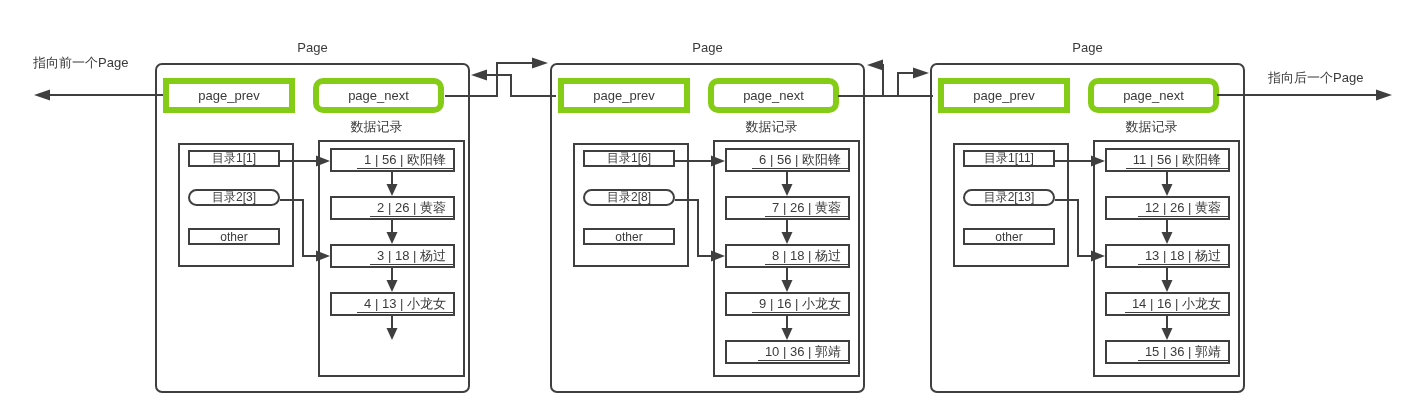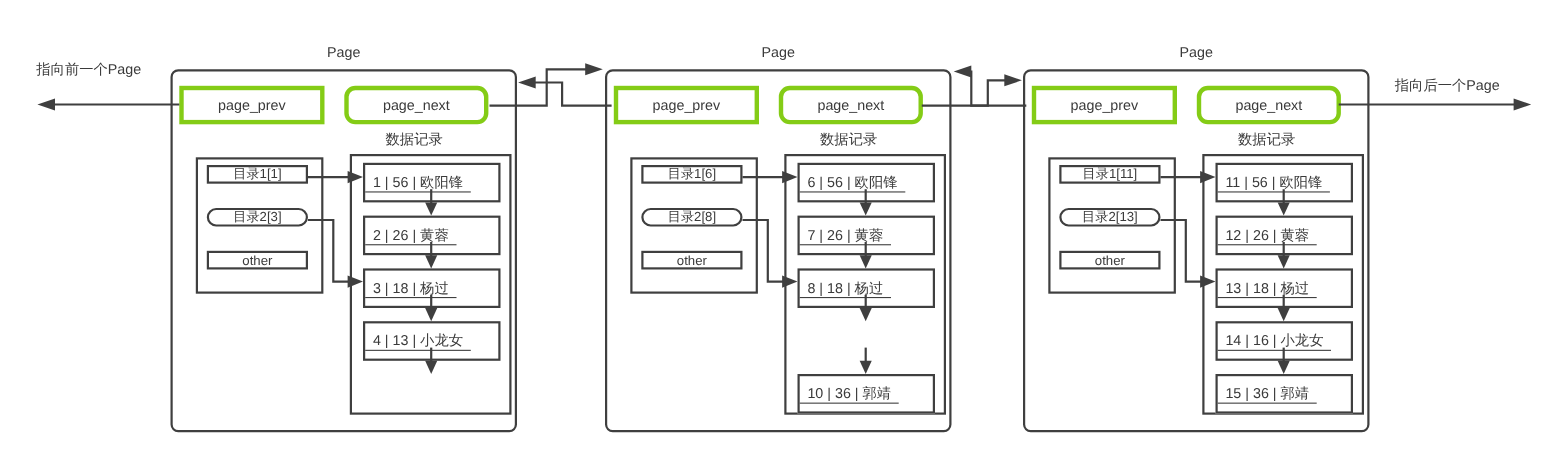--- a/index.html
+++ b/index.html
@@ -15,21 +15,21 @@
     position:absolute;top:63px;width:315px;height:330px;
     border:2px solid #3f3f3f;border-radius:7px;background:#ffffff;
     box-sizing:border-box;
   }
   .page-title{
     position:absolute;top:-25px;left:0;width:100%;
     text-align:center;font-size:13px;color:#3a3a3a;
   }
   .pbox{
     position:absolute;top:13px;height:35px;
-    border:4px solid #84cc16;background:#ffffff;box-sizing:border-box;
+    border:6px solid #84cc16;background:#ffffff;box-sizing:border-box;
     display:flex;align-items:center;justify-content:center;
     font-size:13px;
   }
   .pbox.prev{left:6px;width:132px;}
   .pbox.next{left:156px;width:131px;border-radius:10px;}
   .records-title{
     position:absolute;top:53px;left:146px;width:147px;
     text-align:center;font-size:13px;
   }
   .records-box{
@@ -43,23 +43,23 @@
   .dir-item{
     position:absolute;left:31px;width:92px;height:17px;
     border:2px solid #3f3f3f;background:#ffffff;box-sizing:border-box;
     display:flex;align-items:center;justify-content:center;
     font-size:12px;
   }
   .dir-item.d1{top:85px;}
   .dir-item.d2{top:124px;border-radius:10px;}
   .dir-item.d3{top:163px;}
   .record{
-    position:absolute;left:173px;width:125px;height:36px;
-    border:2px solid #3f3f3f;background:#ffffff;box-sizing:border-box;
-    display:flex;align-items:center;justify-content:flex-start;
+    position:absolute;left:173px;width:125px;height:24px;
+    border:2px solid #3f3f3f;background:#ffffff;box-sizing:border-box;
+    display:flex;align-items:center;justify-content:flex-end;
     font-size:13px;
   }
   .record .rec-text{
     display:inline-block;
     border-bottom:1px solid #3f3f3f;
     padding:0 7px 1px 7px;
     line-height:15px;
     white-space:nowrap;
   }
   .record.r1{top:83px;}
@@ -123,20 +123,23 @@
     <div class="records-box"></div>
     <div class="record r1">
         <span class="rec-text">6 | 56 | 欧阳锋</span>
       </div>
     <div class="record r2">
         <span class="rec-text">7 | 26 | 黄蓉</span>
       </div>
     <div class="record r3">
         <span class="rec-text">8 | 18 | 杨过</span>
       </div>
+    <div class="record r4">
+        <span class="rec-text">9 | 16 | 小龙女</span>
+      </div>
     <div class="record r5">
         <span class="rec-text">10 | 36 | 郭靖</span>
       </div>
   </div>
 
   <div class="page" style="left:930px">
     <div class="page-title">Page</div>
     <div class="pbox prev">page_prev</div>
     <div class="pbox next">page_next</div>
     <div class="records-title">数据记录</div>

